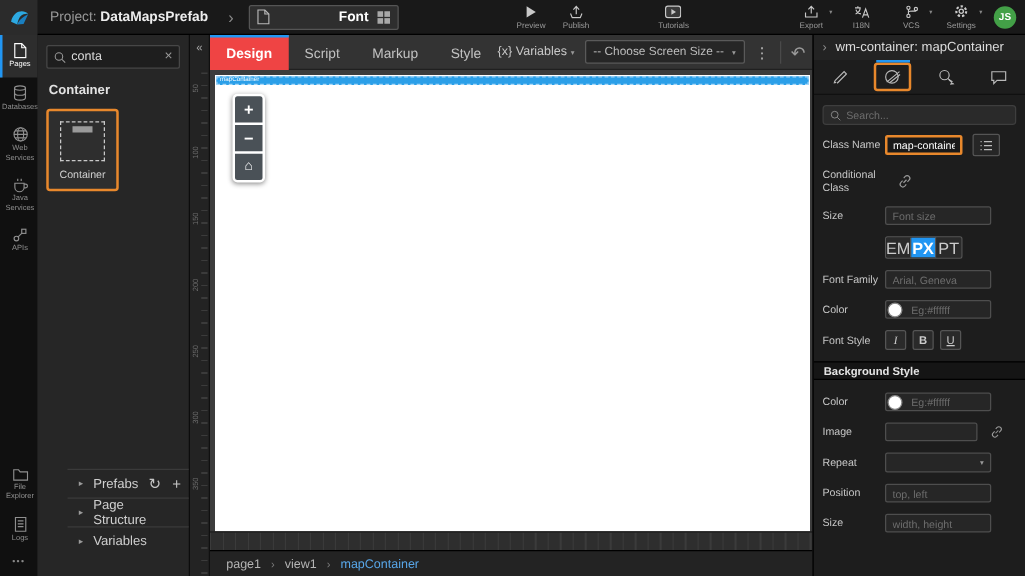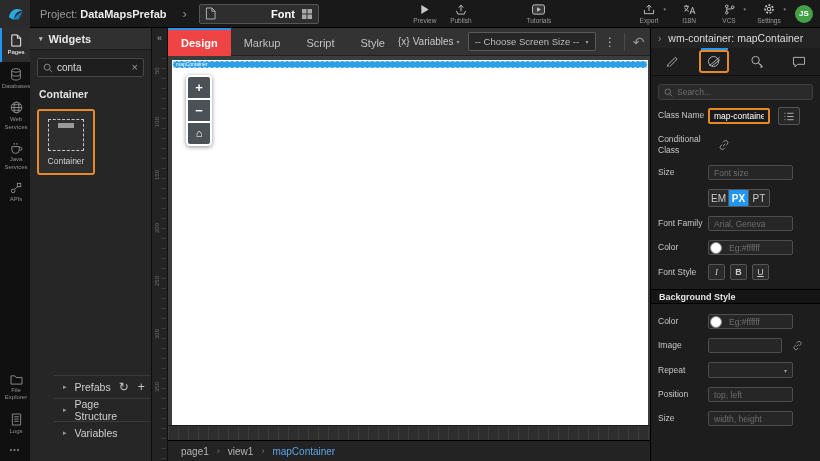--- a/index.html
+++ b/index.html
@@ -100,21 +100,21 @@
   .insp-search input::placeholder { color:#6d6d6d; }
   .irow { display:flex; align-items:center; margin:0 7px 9px; position:relative; }
   .ilabel { width:50px; flex:0 0 50px; color:#c7c7c7; font-size:8.5px; line-height:1.3; }
   .iinput { width:85px; height:15px; background:#262626; border:1px solid #4e4e4e; border-radius:2px; color:#ccc; font-size:8.5px; padding:0 5px; outline:none; font-family:inherit; }
   .iinput::placeholder { color:#6d6d6d; }
   .class-input { width:62px; height:16px; border:2px solid #e8882c; background:#1a1a1a; color:#fff; border-radius:2px; font-size:8.5px; padding:0 4px; outline:none; font-family:inherit; }
   .list-btn { margin-left:8px; width:22px; height:18px; border:1px solid #555; border-radius:2px; display:flex; align-items:center; justify-content:center; color:#bbb; background:#262626; }
   .link-btn { margin-left:10px; color:#9a9a9a; display:flex; }
   .sec-head { height:15px; background:#151515; border-top:1px solid #000; border-bottom:1px solid #000; display:flex; align-items:center; padding:0 8px; color:#e4e4e4; font-weight:bold; font-size:9px; margin-bottom:10px; }
   .units { display:flex; border:1px solid #555; border-radius:2px; overflow:hidden; }
-  .unit { width:20px; height:16px; display:flex; align-items:center; justify-content:center; background:#2a2a2a; color:#ccc; font-size:10px; border-right:1px solid #555; }
+  .unit { width:20px; height:16px; display:flex; align-items:center; justify-content:center; background:#2a2a2a; color:#ccc; font-size:13px; border-right:1px solid #555; }
   .unit:last-child { border-right:none; }
   .unit.active { background:#2196f3; color:#fff; font-weight:bold; }
   .color-wrap { position:relative; display:flex; align-items:center; }
   .color-wrap .iinput { padding-left:20px; }
   .swatch { position:absolute; left:2px; top:50%; transform:translateY(-50%); width:12px; height:12px; border-radius:50%; background:#fff; border:1px solid #888; }
   .fs-btn { width:17px; height:16px; border:1px solid #555; border-radius:2px; background:#2a2a2a; color:#ccc; display:flex; align-items:center; justify-content:center; margin-right:5px; font-size:9px; }
   .fs-i { font-style:italic; font-family:"Liberation Serif", serif; }
   .fs-b { font-weight:bold; }
   .fs-u { text-decoration:underline; }
   .iselect { width:85px; height:16px; background:#262626; border:1px solid #4e4e4e; border-radius:2px; display:flex; align-items:center; justify-content:flex-end; padding:0 5px; color:#999; }
@@ -262,24 +262,20 @@
       <svg width="11" height="13" viewBox="0 0 12 14" fill="none" stroke="currentColor">
         <path d="M1.5 1 h9 V13 H1.5 Z"></path>
           <path d="M3.5 4 h5 M3.5 6.5 h5 M3.5 9 h5"></path>
       </svg>
       <span class="llabel">Logs</span>
     </div>
     <div class="lb-dots">•••</div>
   </div>
 
   <div class="widgets">
-    <div class="w-head">
-      <span class="w-caret">▾</span>
-      <span>Widgets</span>
-    </div>
     <div class="w-search">
       <svg width="10" height="10" viewBox="0 0 12 12" fill="none" stroke="#9a9a9a">
           <circle cx="5" cy="5" r="3.6"></circle>
           <path d="M7.8 7.8 L11 11"></path>
         </svg>
       <input type="text" value="conta" style="">
       <span class="w-clear">×</span>
     </div>
     <div class="w-group-title">Container</div>
     <div class="w-tile">
@@ -316,22 +312,22 @@
         <span class="vr-label" style="top: 197px;">200</span>
         <span class="vr-label" style="top: 250px;">250</span>
         <span class="vr-label" style="top: 303px;">300</span>
         <span class="vr-label" style="top: 356px;">350</span>
       </div>
   </div>
 
   <div class="main">
     <div class="tabbar">
       <div class="tab active">Design</div>
+      <div class="tab">Script</div>
       <div class="tab">Markup</div>
-      <div class="tab">Script</div>
       <div class="tab">Style</div>
       <div class="right-group">
         <div class="vars-btn">
           <span>{x}</span>
           <span>Variables</span>
           <span class="vars-caret">▾</span>
         </div>
         <div class="screen-select">
           <span>-- Choose Screen Size --</span>
           <span class="dd-arrow">▾</span>

